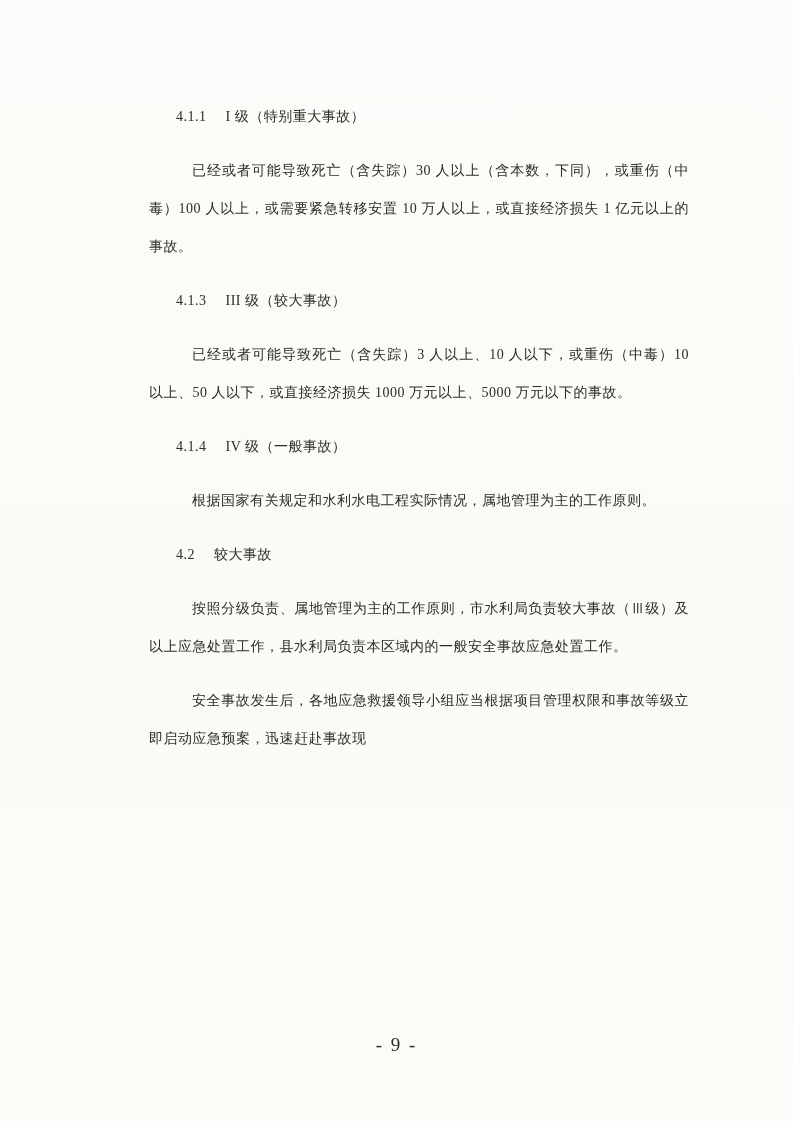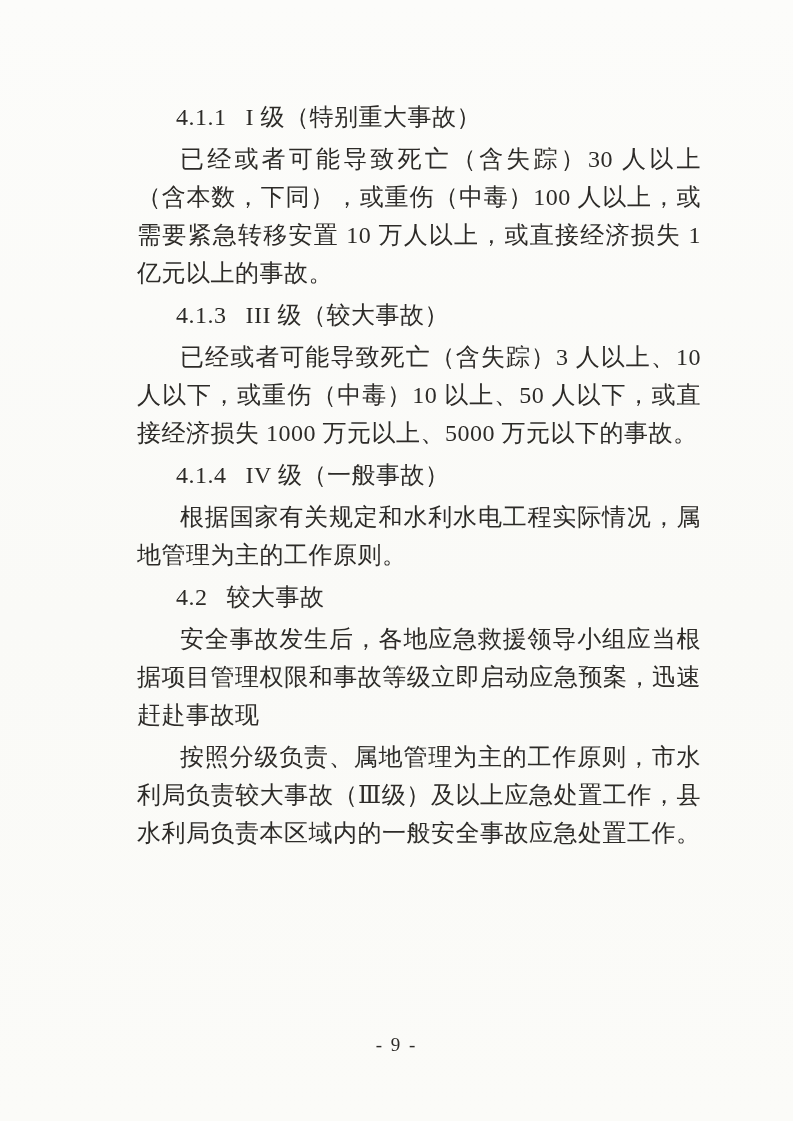--- a/index.html
+++ b/index.html
@@ -14,28 +14,29 @@
     background-image: linear-gradient(180deg, #fcfcfa 0%, #fafaf7 55%, #fbfbf8 100%);
     color: #2d2b28;
     font-family: "Liberation Serif", "DejaVu Serif", serif;
     overflow: hidden;
   }
   .text-block {
     position: absolute;
     left: 133px;
     top: 98px;
     width: 572px;
-    font-size: 24px;
+    font-size: 14px;
     line-height: 38px;
     letter-spacing: 0.5px;
   }
   .para {
-    margin: 4px;
+    margin: 16px;
     text-indent: 43px;
     text-align: justify;
+    font-family: Liberation Serif, serif;
   }
   .heading {
     margin: 0;
     height: 38px;
     padding-left: 43px;
     white-space: nowrap;
   }
   .h-num {
     display: inline-block;
   }
@@ -78,19 +79,19 @@
     <span class="h-num">4.1.4</span><span class="h-title">IV 级（一般事故）</span>
   </div>
 
 
   <p class="para">根据国家有关规定和水利水电工程实际情况，属地管理为主的工作原则。</p>
 
   <div class="heading">
     <span class="h-num">4.2</span><span class="h-title">较大事故</span>
   </div>
 
+  <p class="para">按照分级负责、属地管理为主的工作原则，市水利局负责较大事故（Ⅲ级）及以上应急处置工作，县水利局负责本区域内的一般安全事故应急处置工作。</p>
+
   <p class="para">安全事故发生后，各地应急救援领导小组应当根据项目管理权限和事故等级立即启动应急预案，迅速赶赴事故现</p>
-
-  <p class="para">按照分级负责、属地管理为主的工作原则，市水利局负责较大事故（Ⅲ级）及以上应急处置工作，县水利局负责本区域内的一般安全事故应急处置工作。</p>
 
 </div>
 
 <div class="page-number">- 9 -</div>
 
 </body></html>

